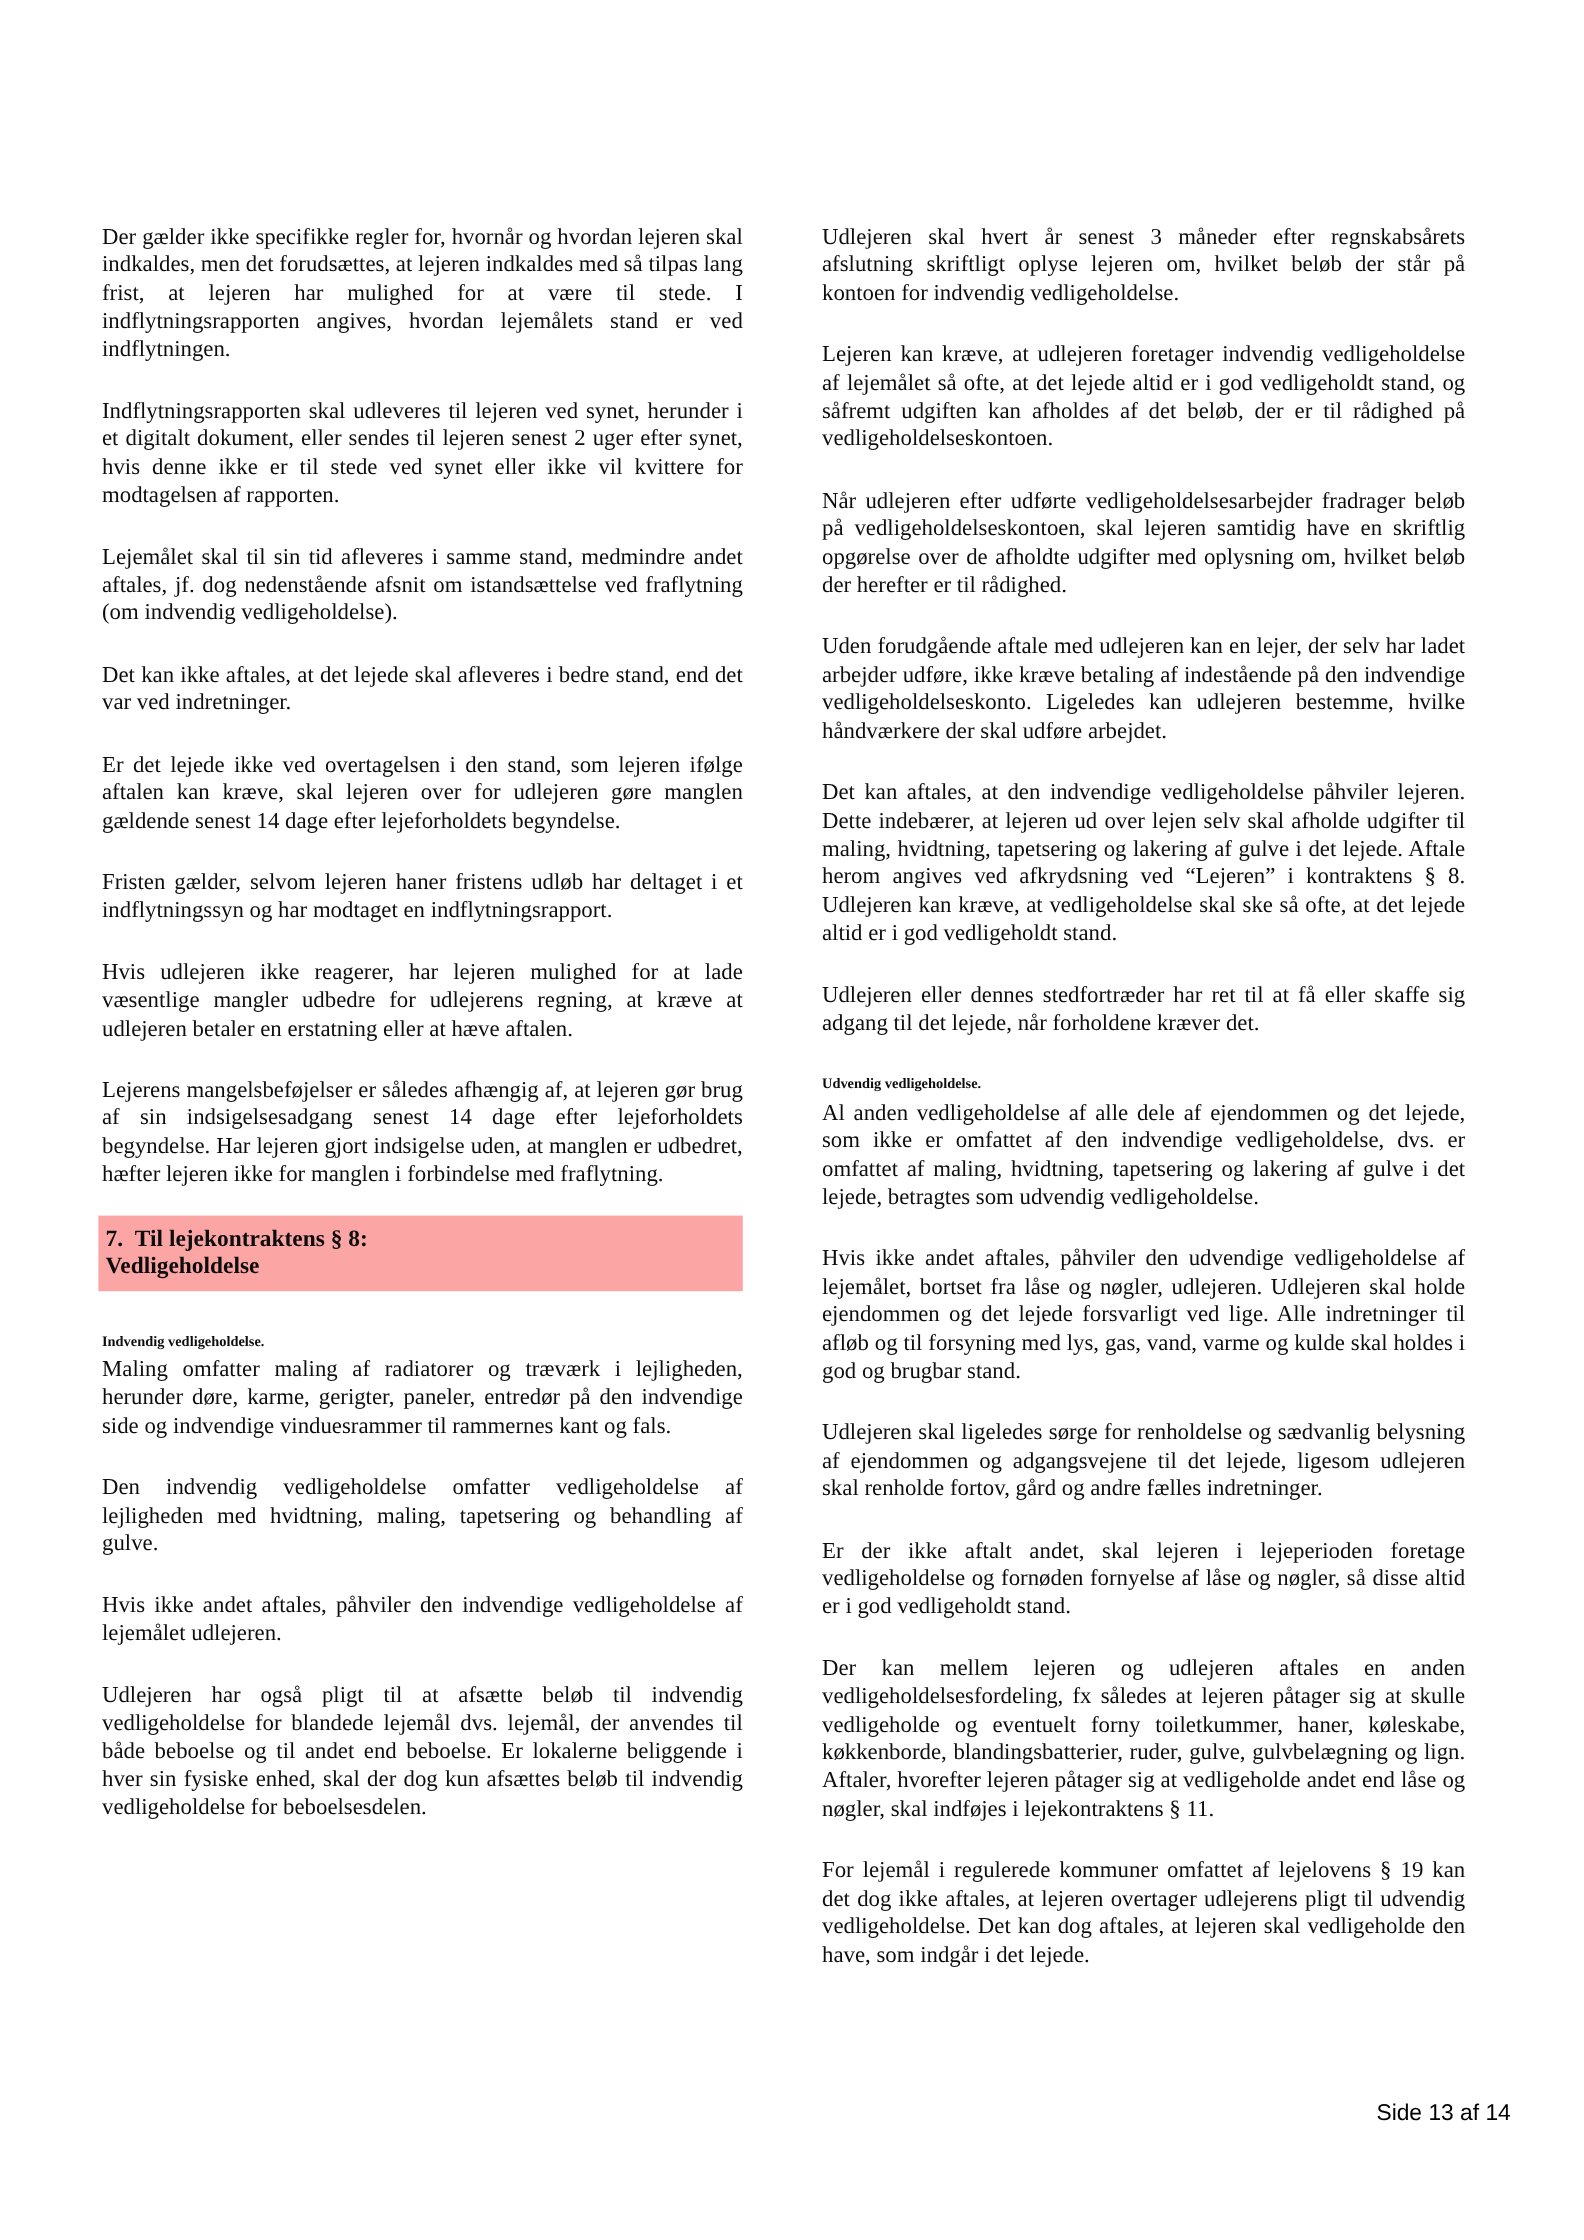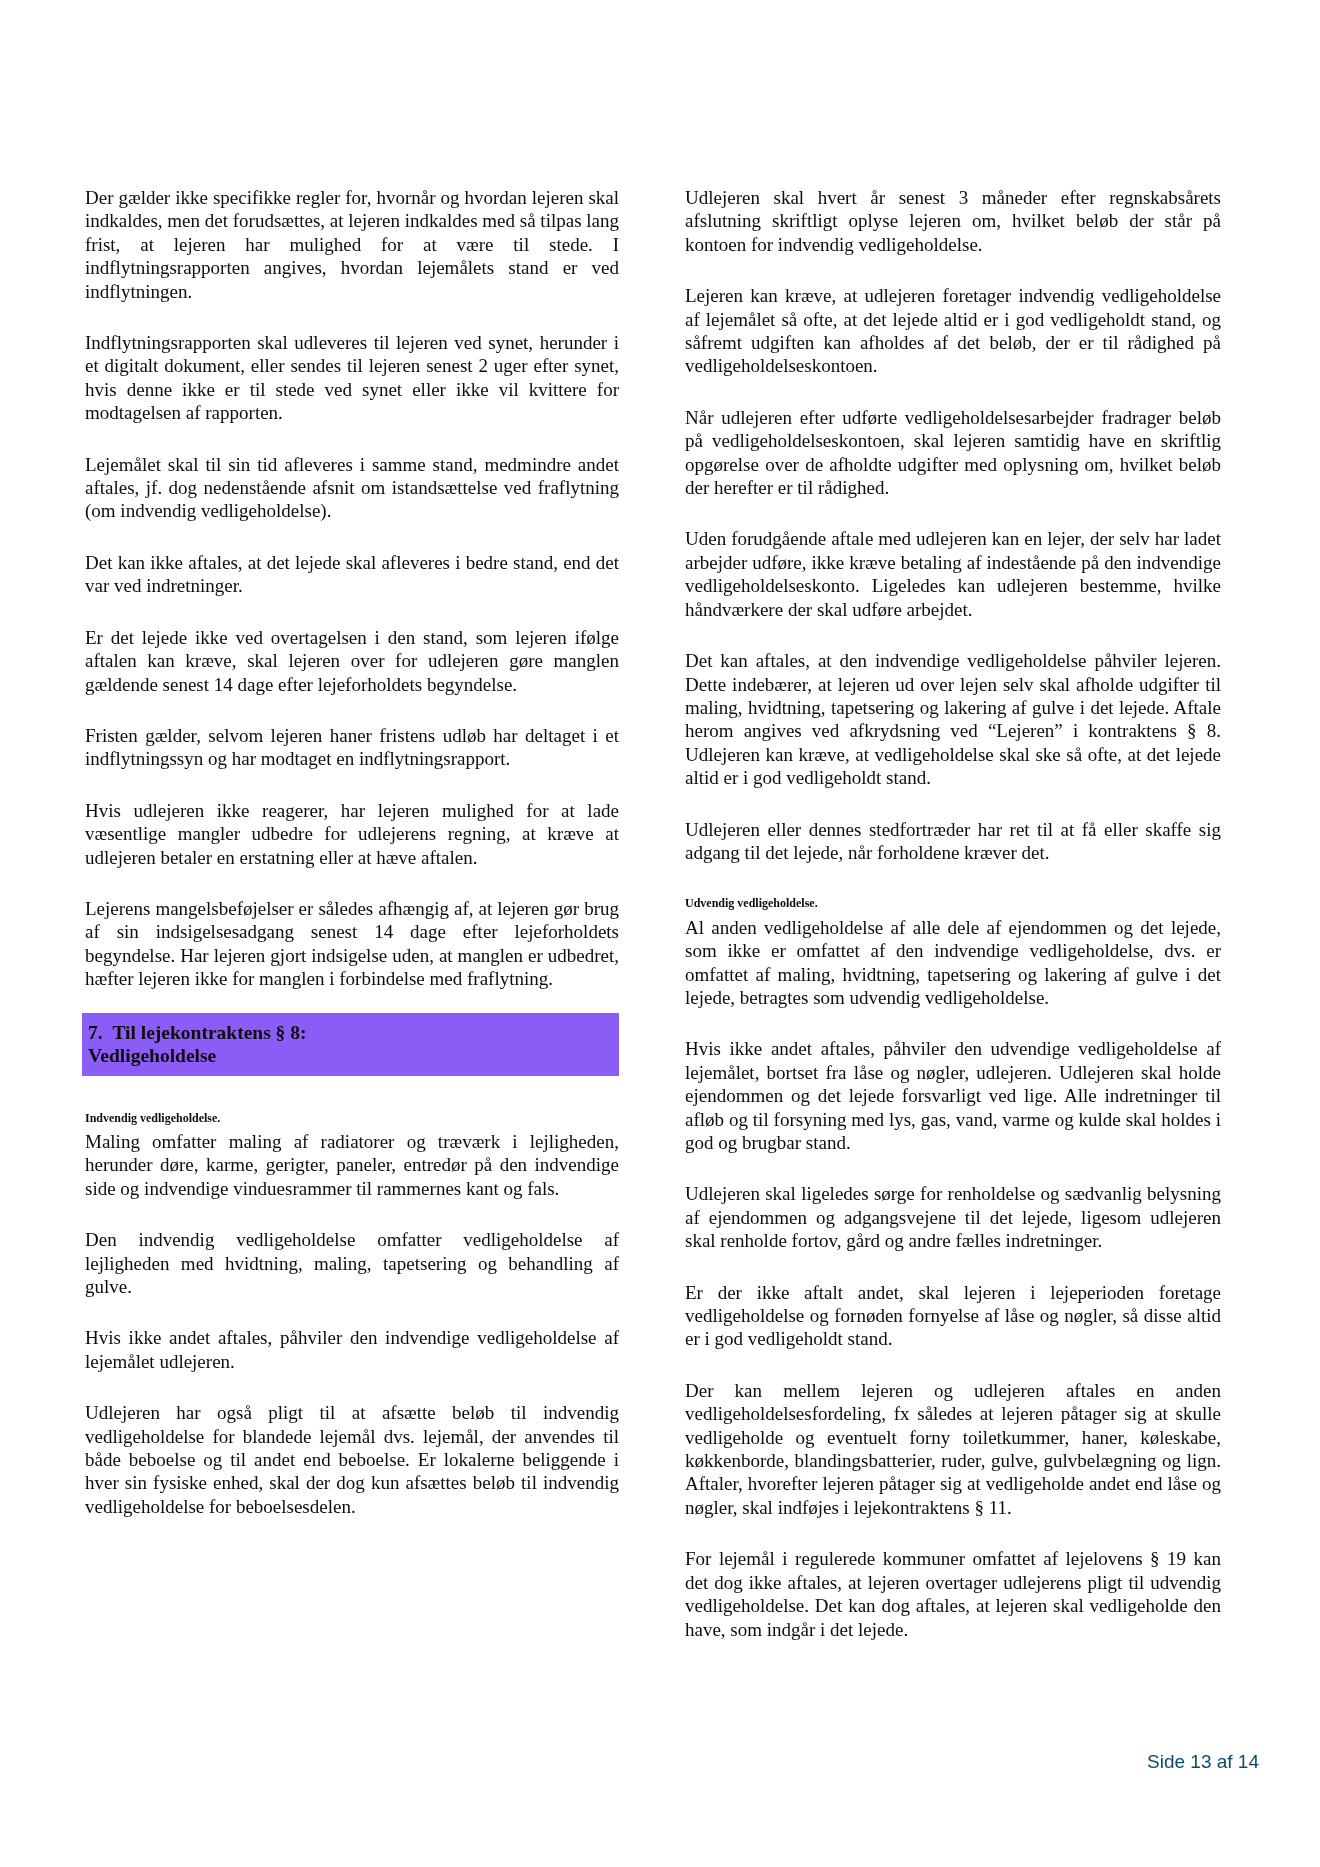--- a/index.html
+++ b/index.html
@@ -42,36 +42,36 @@
   }
   .subheading {
     font-size: 12px;
     line-height: 23.4px;
     font-weight: bold;
     margin: 0;
     text-align: left;
   }
   .section-header {
     box-sizing: content-box;
-    background: #8b5cf6;
+    background: #fca5a5;
     font-size: 19.5px;
     line-height: 23.5px;
     font-weight: bold;
     padding: 8px 8px 8px 6px;
     margin: -6px 0 31px -3px;
   }
   .footer {
     position: absolute;
     left: 123px;
     top: 1751px;
     width: 1136px;
     text-align: right;
     font-family: "Liberation Sans", "DejaVu Sans", sans-serif;
     font-size: 19px;
-    color: #0c4a6e;
+    color: #000000;
   }
 </style>
 </head>
 <body>
 
 <div class="page">
   <div class="content">
     <div class="columns">
       <div class="column col-left">
           <p class="para">Der gælder ikke specifikke regler for, hvornår og hvordan lejeren skal indkaldes, men det forudsættes, at lejeren indkaldes med så tilpas lang frist, at lejeren har mulighed for at være til stede. I indflytningsrapporten angives, hvordan lejemålets stand er ved indflytningen.</p>

